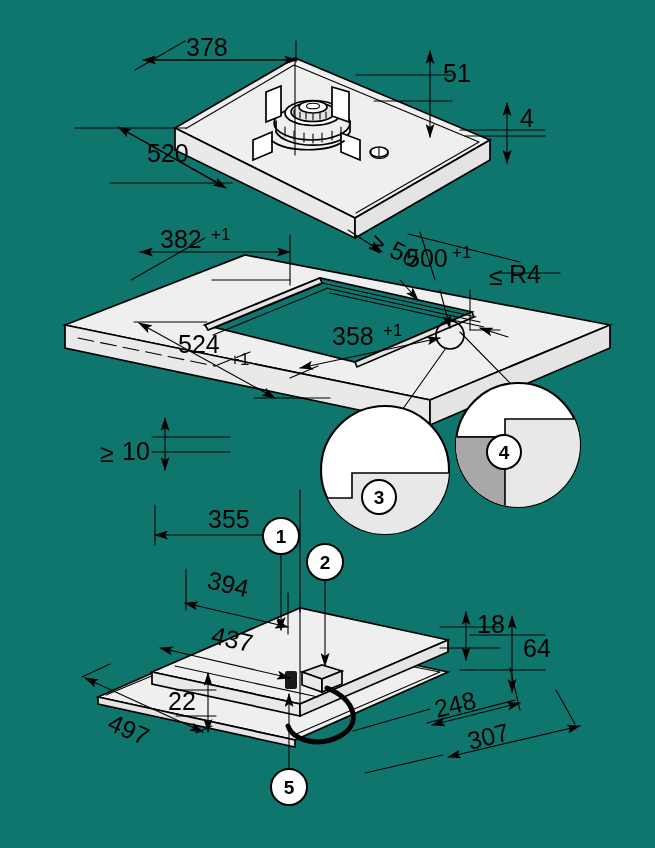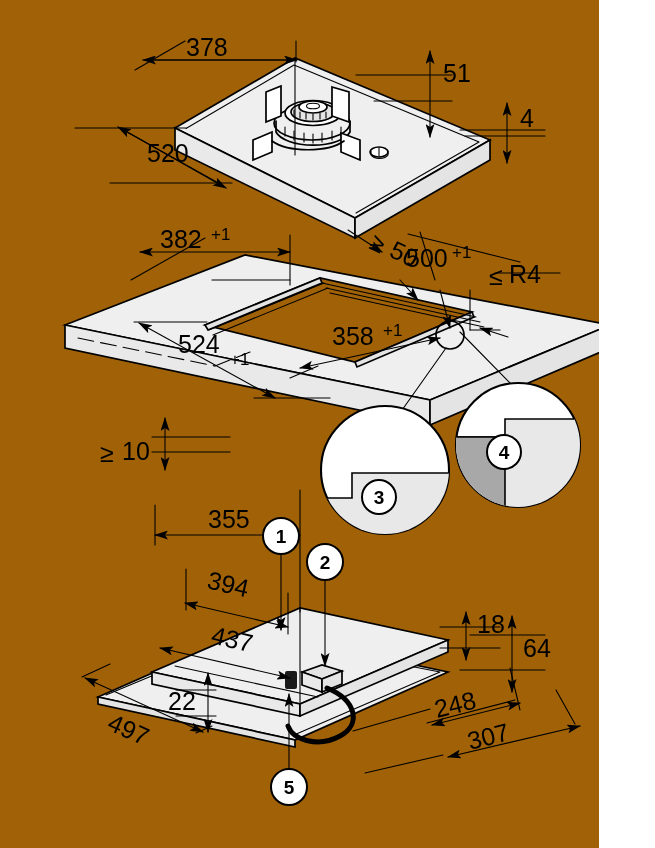--- a/index.html
+++ b/index.html
@@ -5,23 +5,23 @@
   html, body {
     margin: 0;
     padding: 0;
     background: #ffffff;
   }
   body {
     font-family: "Liberation Sans", sans-serif;
   }
   #sheet {
     position: relative;
-    width: 599px;
+    width: 655px;
     height: 848px;
-    background: #a16207;
+    background: #0f766e;
     overflow: hidden;
   }
   #sheet svg {
     position: absolute;
     top: 0;
     left: 0;
   }
   .dim-text {
     font-family: "Liberation Sans", sans-serif;
     font-size: 25px;

